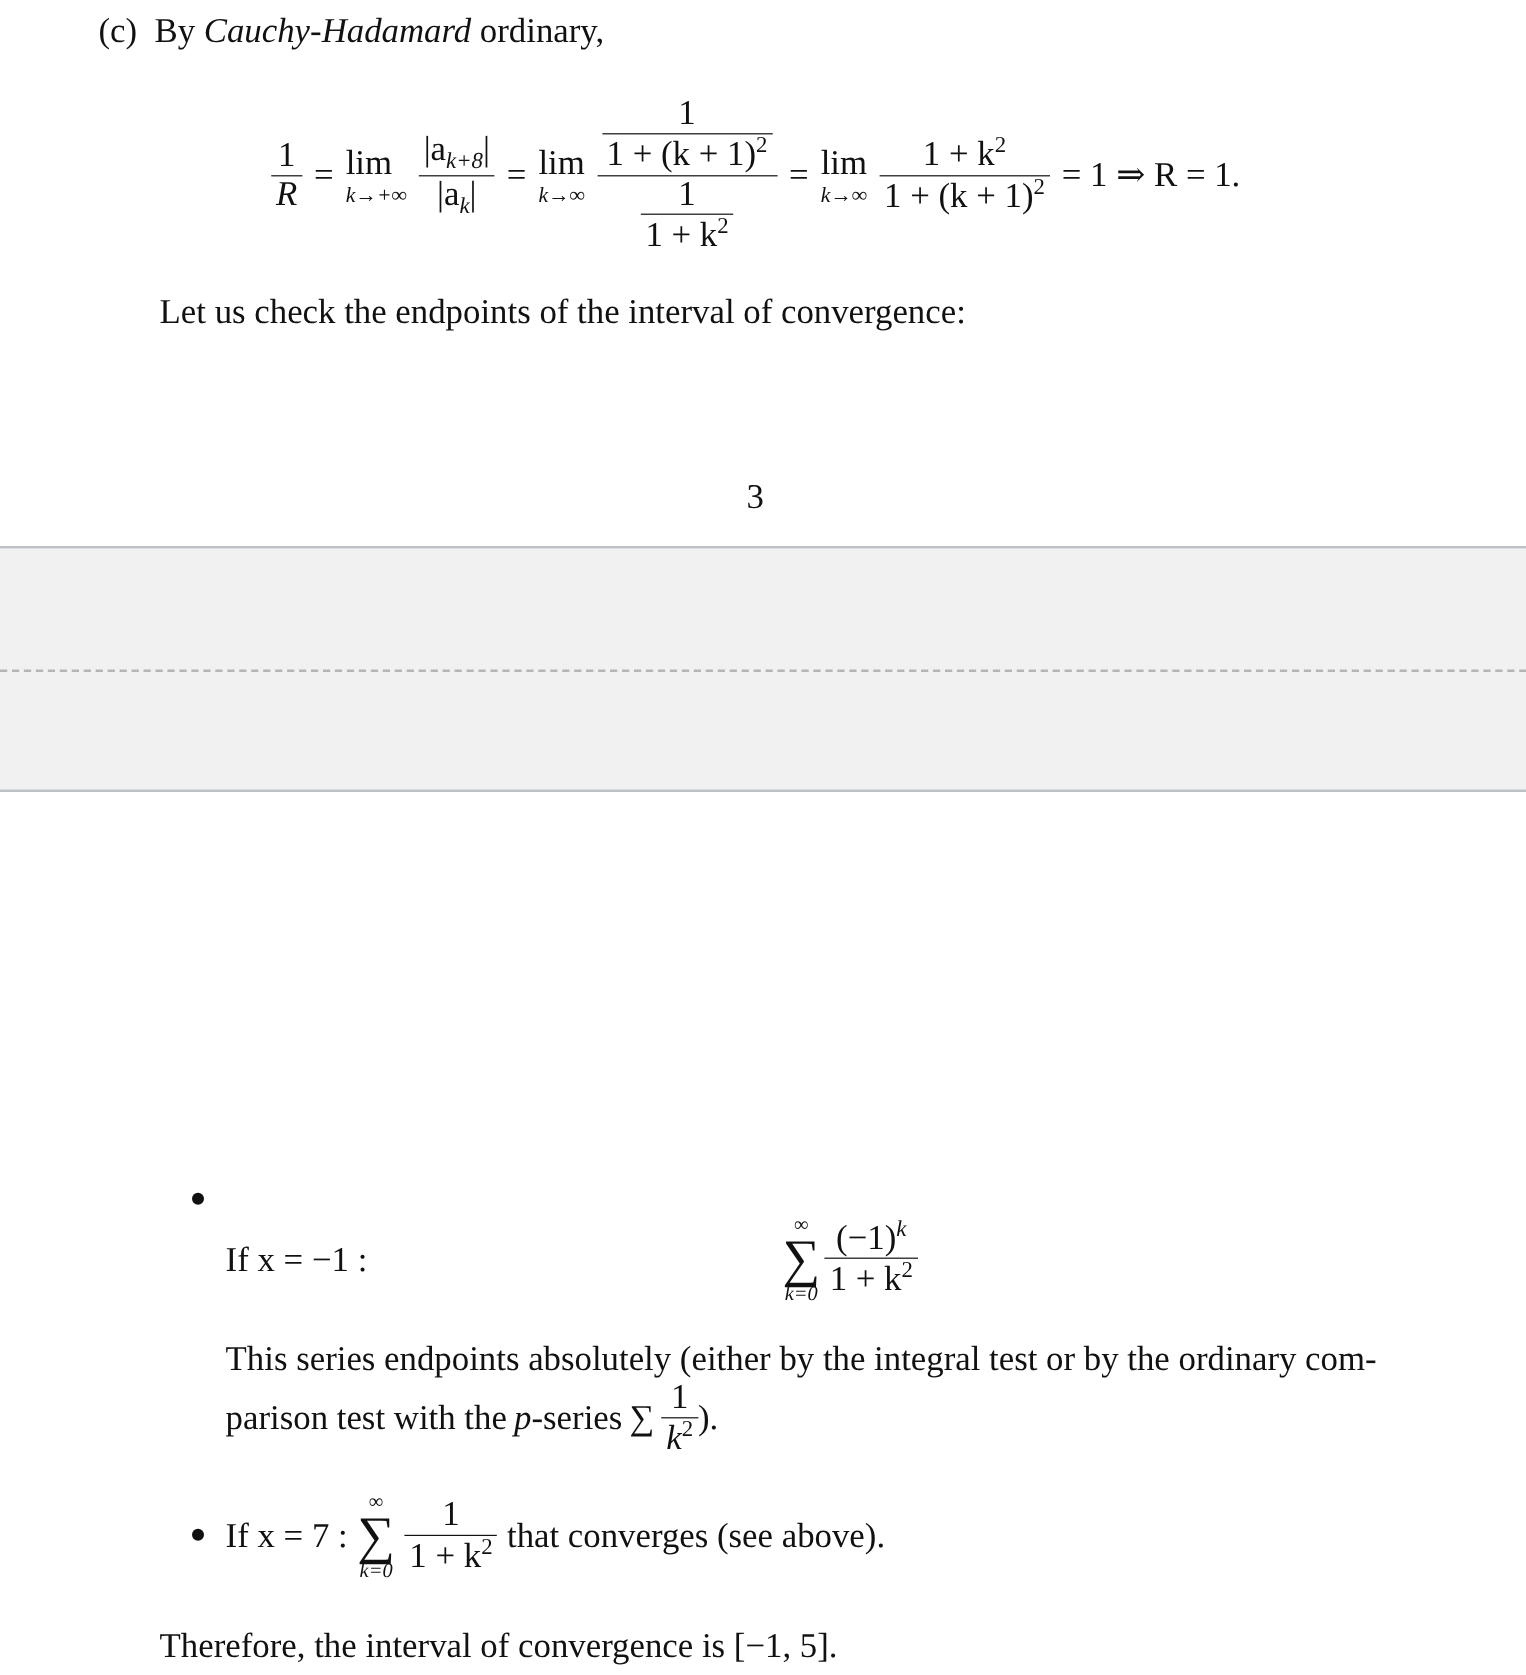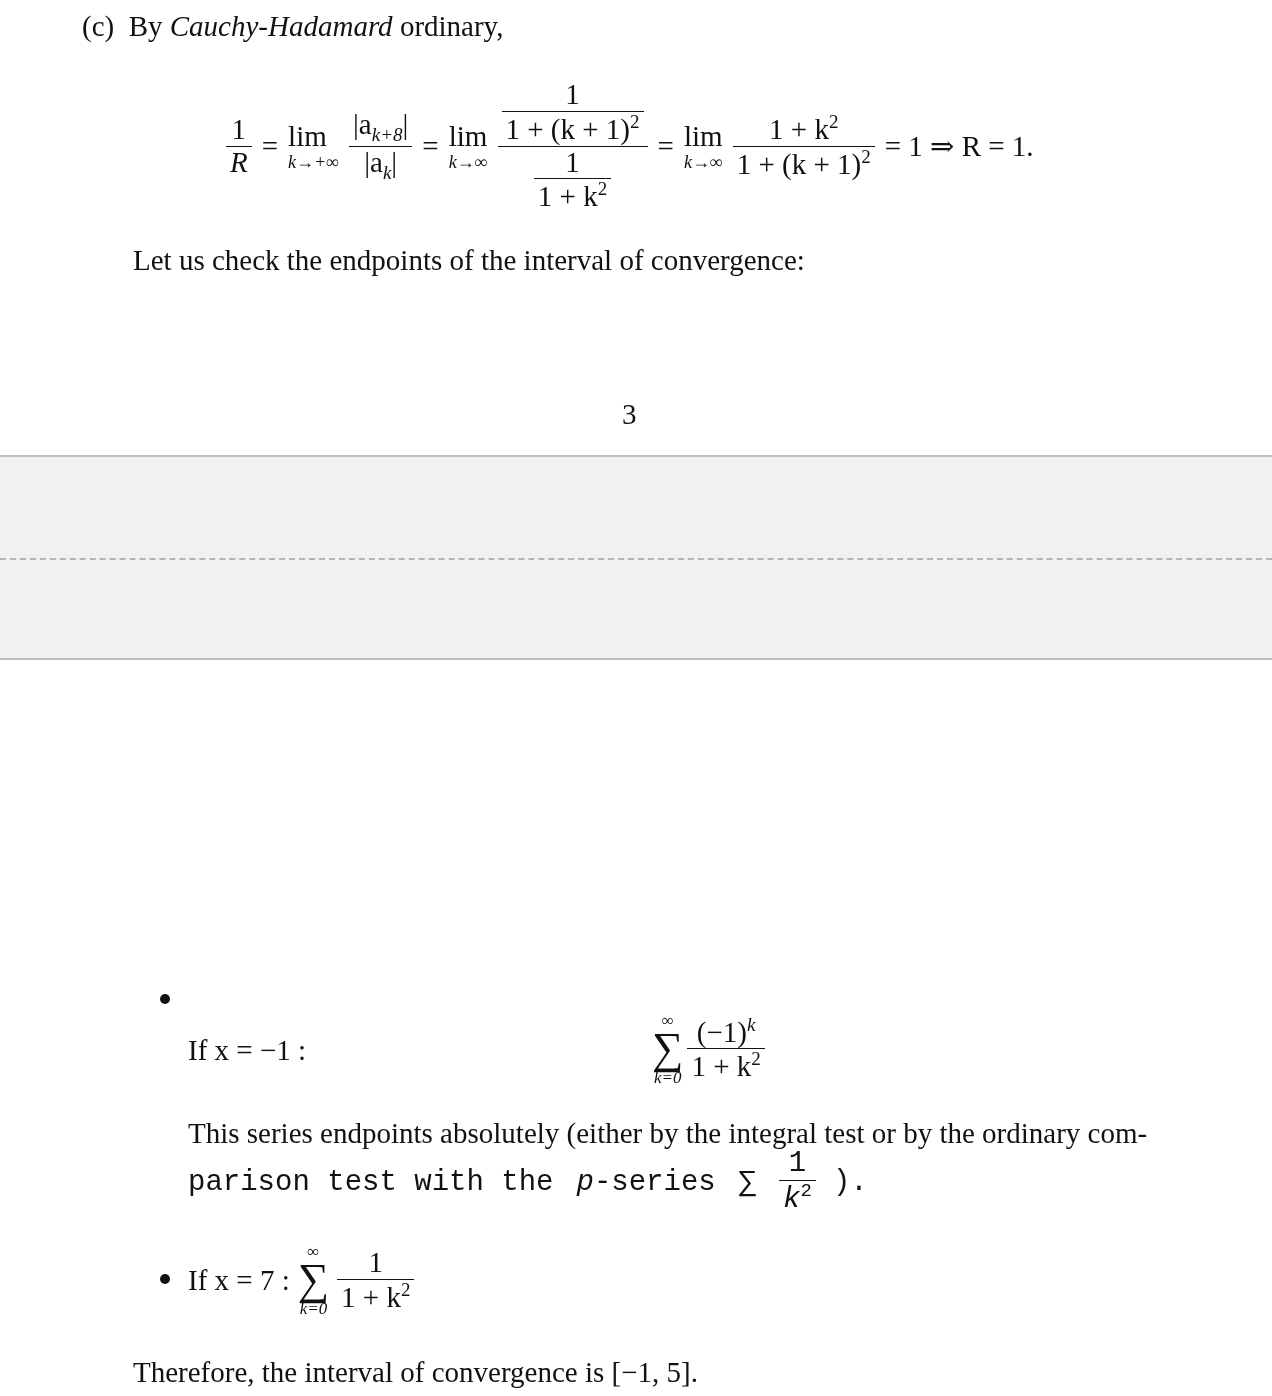--- a/index.html
+++ b/index.html
@@ -117,21 +117,21 @@
     <span class="lo">k=0</span>
   </span>
   <span class="frac">
     <span class="num"><span>(−1)</span><sup class="it">k</sup></span>
     <span class="bar"></span>
     <span class="den"><span>1 + k</span><sup>2</sup></span>
   </span>
 </div>
 
 <div class="abs txt serif" style="left:188px; top:1119px;">This series endpoints absolutely (either by the integral test or by the ordinary com-</div>
-<div class="abs txt serif" style="left:188px; top:1150px; display:flex; align-items:center; gap:23px; height:64px;font-family:Liberation Mono, monospace;">
+<div class="abs txt serif" style="left:188px; top:1150px; display:flex; align-items:center; gap:6px; height:64px;">
   <span>parison test with the</span>
   <span><i>p</i><span>-series</span></span>
   <span>∑</span>
   <span class="frac">
     <span class="num">1</span>
     <span class="bar"></span>
     <span class="den"><i>k</i><sup>2</sup></span>
   </span>
   <span style="margin-left:-6px;">).</span>
 </div>
@@ -142,15 +142,16 @@
   <span class="sum">
     <span class="hi">∞</span>
     <span class="sig">∑</span>
     <span class="lo">k=0</span>
   </span>
   <span class="frac">
     <span class="num">1</span>
     <span class="bar"></span>
     <span class="den"><span>1 + k</span><sup>2</sup></span>
   </span>
+  <span>that converges (see above).</span>
 </div>
 
 <div class="abs txt serif" style="left:133px; top:1358px;">Therefore, the interval of convergence is [−1, 5].</div>
 
 </body></html>

